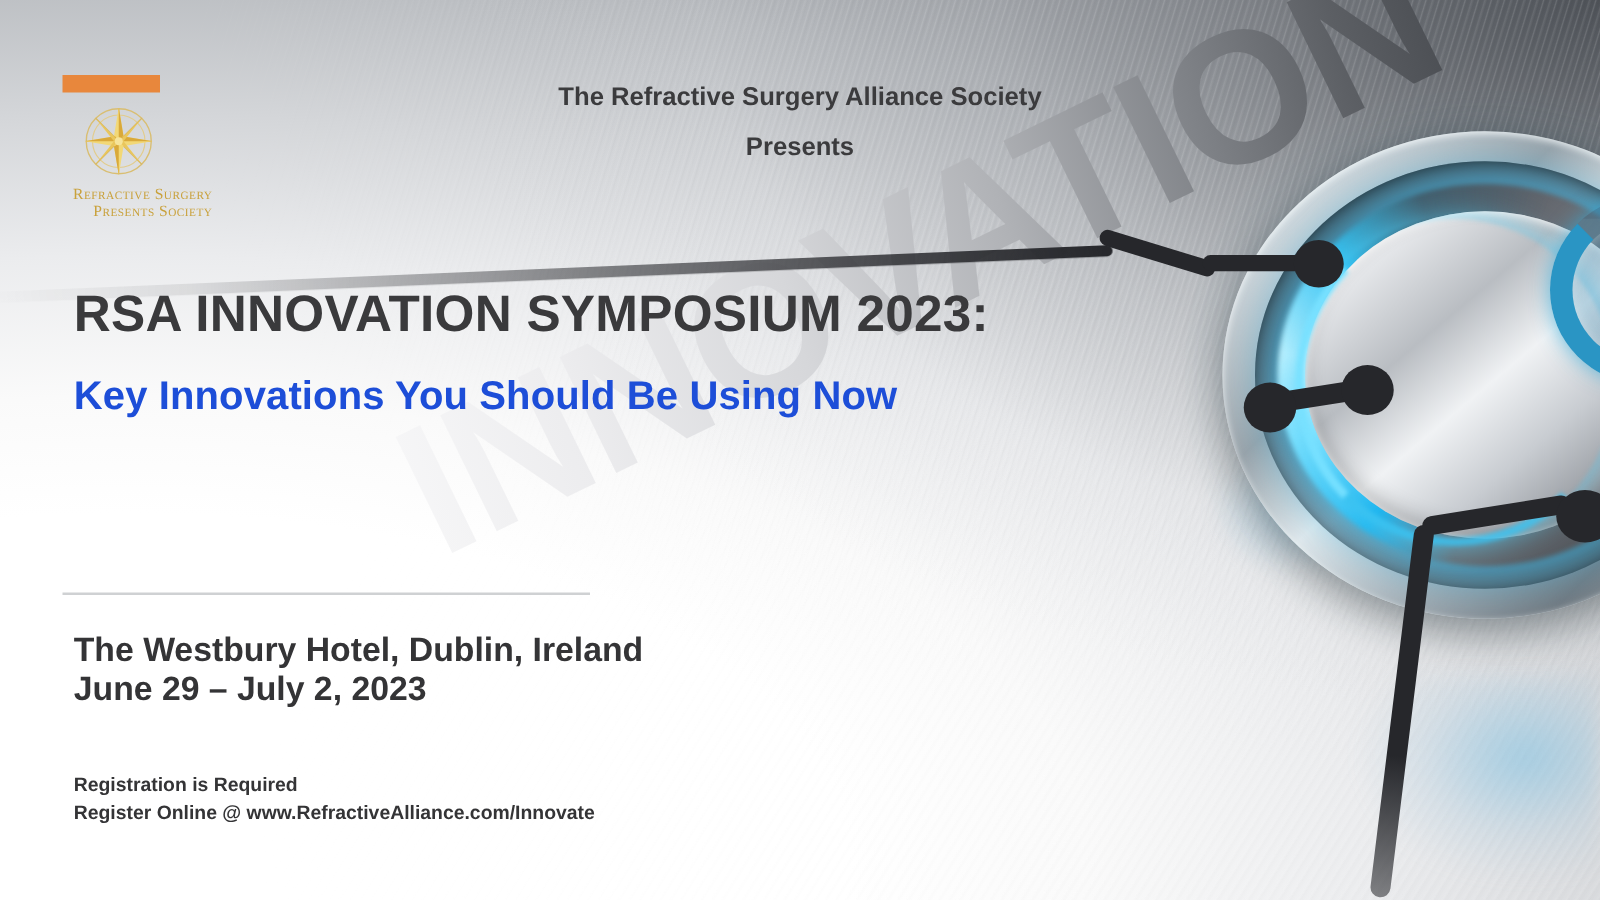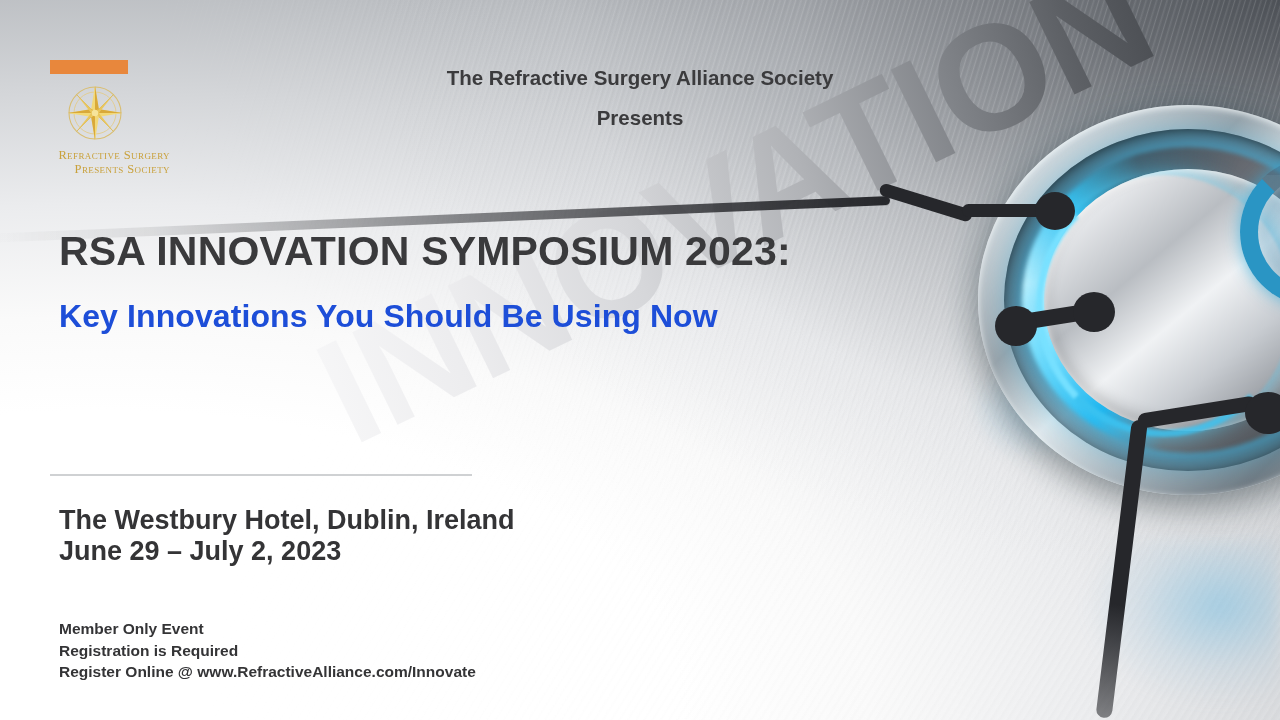--- a/index.html
+++ b/index.html
@@ -359,19 +359,18 @@
     <div id="title-sub">Key Innovations You Should Be Using Now</div>
 
     <div id="divider"></div>
 
     <div id="venue">
       <div>The Westbury Hotel, Dublin, Ireland</div>
       <div>June 29 – July 2, 2023</div>
     </div>
 
     <div id="registration">
-      <div>Member Only Event</div>
       <div>Registration is Required</div>
       <div>Register Online @ www.RefractiveAlliance.com/Innovate</div>
     </div>
 
   </div>
 </div>
 
 </body></html>

